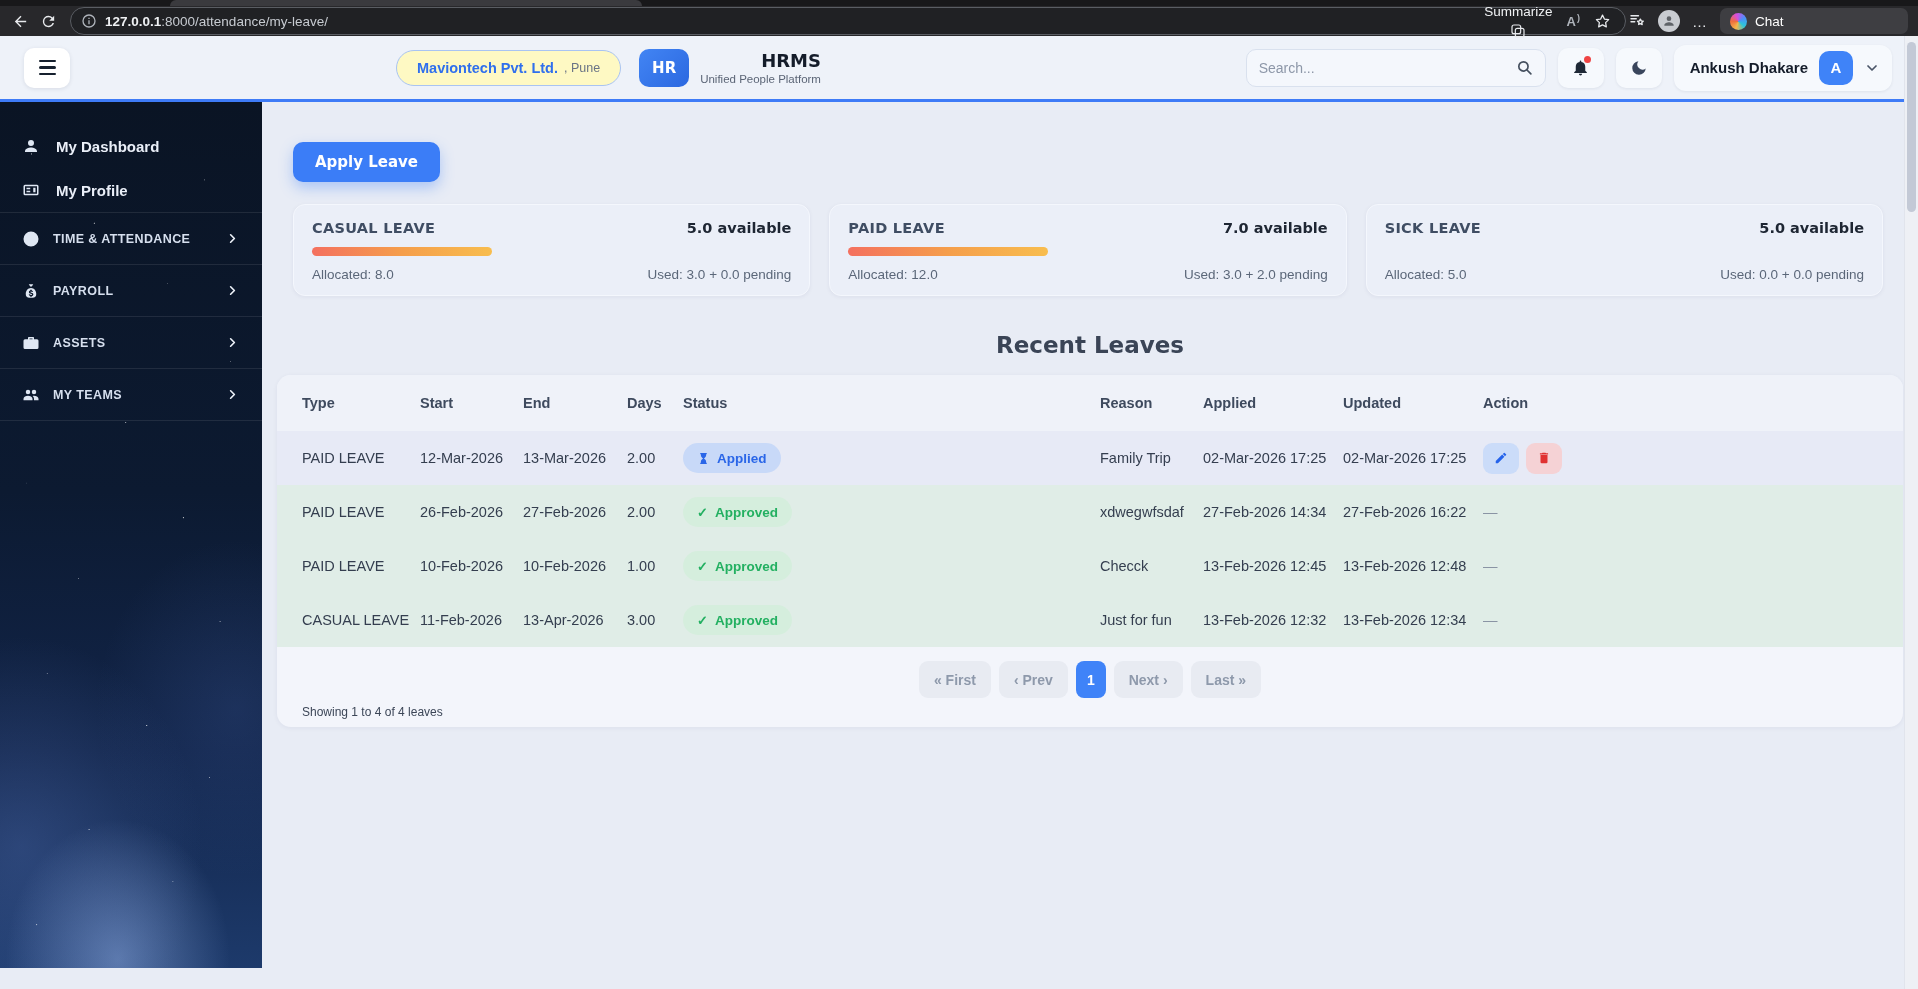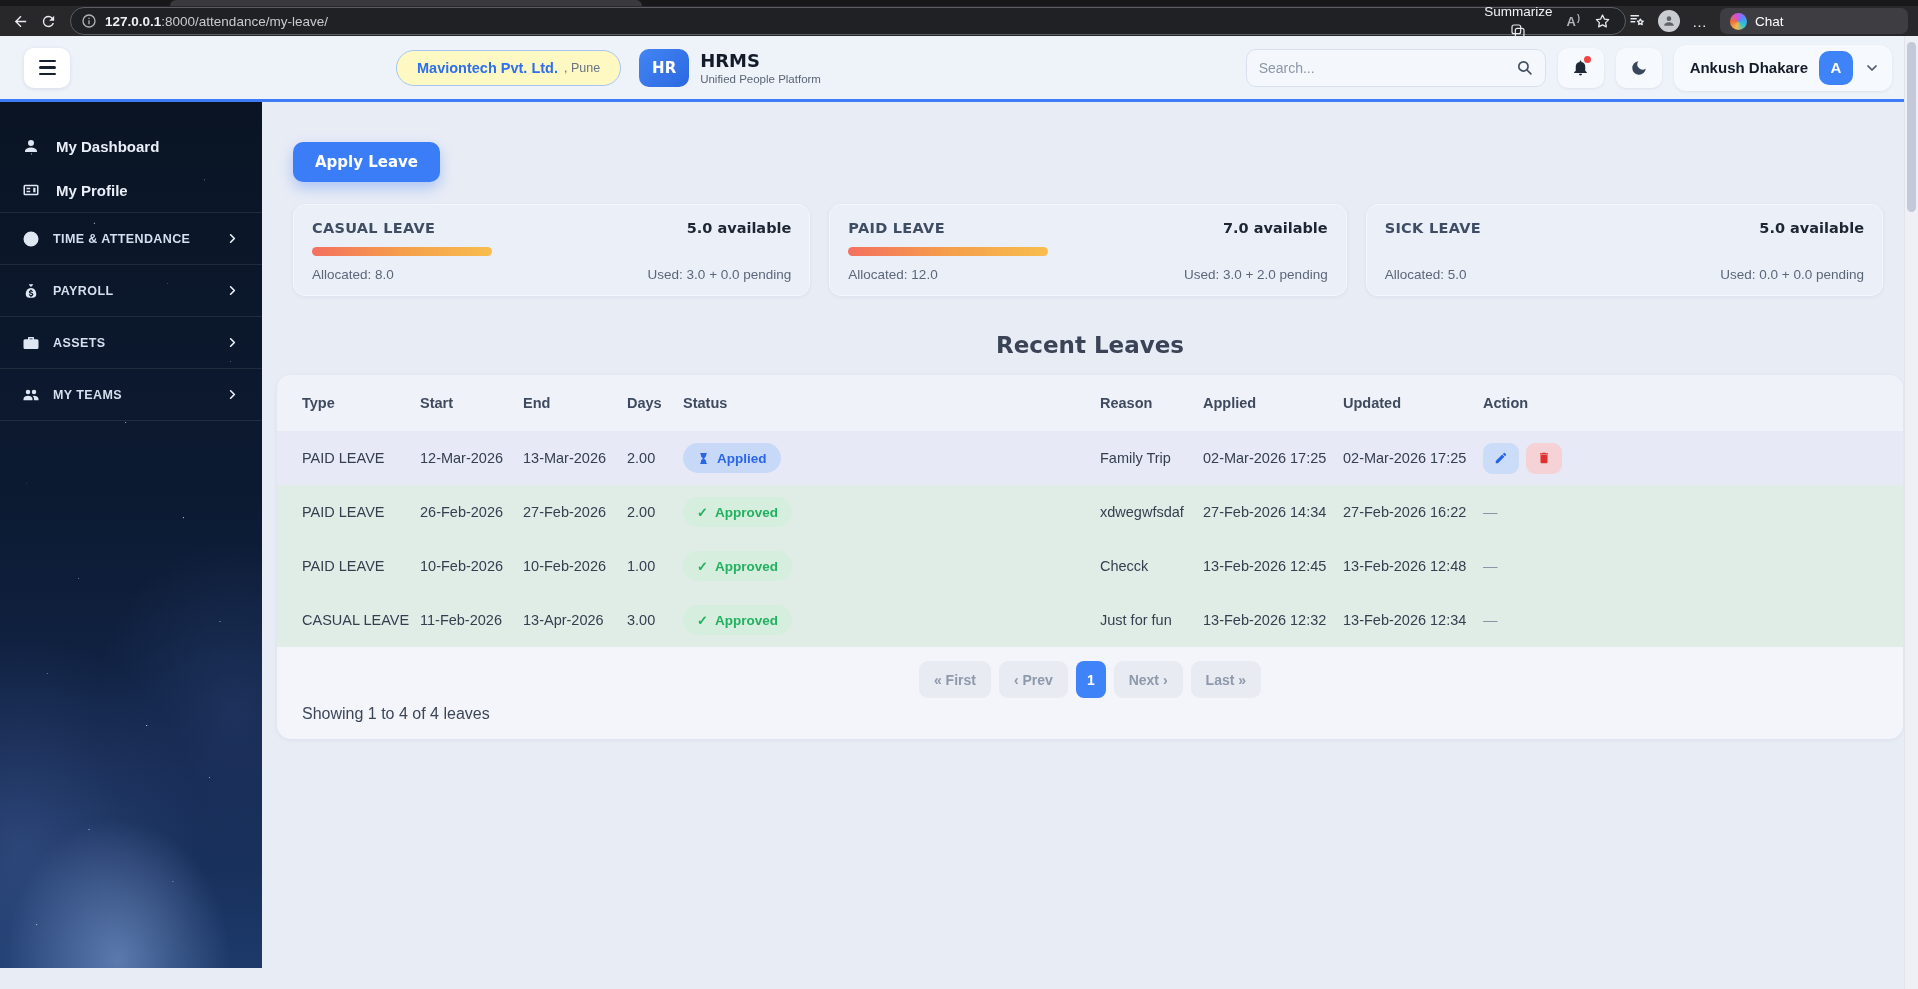--- a/index.html
+++ b/index.html
@@ -37,21 +37,21 @@
     box-shadow:0 1px 4px rgba(20,30,60,.10); display:flex; flex-direction:column; justify-content:center; align-items:center; gap:4px; }
   .hamburger i { display:block; width:17px; height:2.6px; background:#16202e; border-radius:2px; }
   .company-pill { margin-left:326px; height:36px; border:1.5px solid #a9c4f2; background:#fef9c3; border-radius:18px;
     display:flex; align-items:baseline; padding:0 20px; gap:6px; align-items:center; }
   .company-name { color:#2f6fed; font-weight:700; font-size:14.5px; }
   .company-city { color:#6a7485; font-size:12.5px; }
   .brand { display:flex; align-items:center; margin-left:18px; }
   .logo { width:50px; height:38px; border-radius:10px; background:linear-gradient(135deg,#4285f4,#2b68e0);
     color:#fff; font-weight:800; font-size:15px; display:flex; align-items:center; justify-content:center;
     font-family:"DejaVu Sans", sans-serif; }
-  .brand-text { margin-left:11px; }
+  .brand-text { margin-left:11px;text-align:right; }
   .app-name { font-size:18px; font-weight:800; color:#141c2a; font-family:"DejaVu Sans", sans-serif; }
   .tagline { font-size:11.5px; color:#5b6576; margin-top:2px; }
   .search-box { margin-left:auto; width:300px; height:38px; background:#f4f7fc; border:1px solid #d9e1ee; border-radius:10px;
     display:flex; align-items:center; padding:0 12px; }
   .search-box input { flex:1; border:none; outline:none; background:transparent; font-size:14px; color:#303a4c;
     font-family:"Liberation Sans", sans-serif; }
   .search-box input::placeholder { color:#8d97a8; }
   .icon-btn { position:relative; margin-left:12px; width:46px; height:40px; border:none; border-radius:10px; background:#f6f9fd;
     box-shadow:0 1px 3px rgba(20,30,60,.07); display:flex; align-items:center; justify-content:center; cursor:pointer; }
   .noti-dot { position:absolute; top:8px; right:13px; width:7px; height:7px; border-radius:50%; background:#ef4444; }
@@ -137,21 +137,21 @@
   .act { width:36px; height:31px; border:none; border-radius:9px; display:flex; align-items:center; justify-content:center; cursor:pointer; }
   .act svg { width:14px; height:14px; }
   .act-edit { background:#cbdcf9; } .act-edit svg { fill:#2563eb; }
   .act-del { background:#f5d2d5; } .act-del svg { fill:#e03131; }
   .dash { color:#8a94a4; }
 
   .pager { display:flex; justify-content:center; align-items:center; gap:8px; margin-top:14px; }
   .pg-btn { height:37px; padding:0 15px; border:none; border-radius:9px; background:#e8ebf2; color:#8e99ab;
     font-size:14px; font-weight:600; font-family:"Liberation Sans", sans-serif; cursor:pointer; }
   .pg-active { background:#3f83f8; color:#fff; font-weight:700; padding:0 11px; border-radius:8px; }
-  .showing { margin:7px 0 0 25px; padding-bottom:16px; font-size:16px; color:#3c4657; }
+  .showing { margin:7px 0 0 25px; padding-bottom:8px; font-size:12px; color:#3c4657; }
 
   
   .scrollbar { position:absolute; top:36px; right:0; width:14px; height:953px; background:#eef0f5; border-left:1px solid #e1e4ec; z-index:50; }
   .scroll-thumb { position:absolute; top:6px; left:2px; width:9px; height:170px; border-radius:6px; background:#c3c9d6; }
 
   svg.stroke-ic { fill:none; stroke:#e8eaed; stroke-width:1.8; stroke-linecap:round; stroke-linejoin:round; }
 </style>
 </head>
 <body>
 

